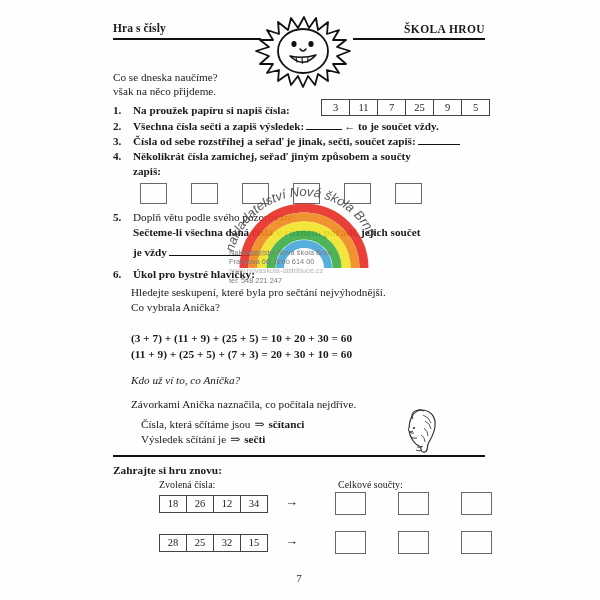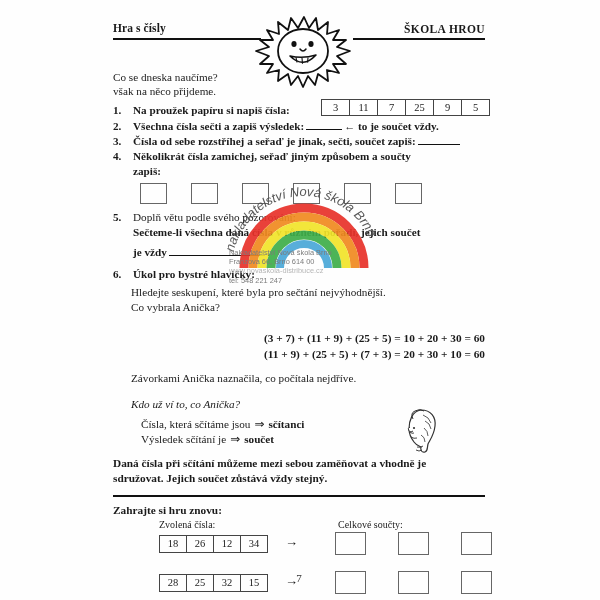--- a/index.html
+++ b/index.html
@@ -143,38 +143,37 @@
     width: 25px;
     height: 19px;
     border: 1px solid #666;
     background: transparent;
   }
 
   
   .eq {
     font-size: 11.3px;
     font-weight: bold;
-    text-align: right;
+    text-align: left;
     line-height: 15.5px;
     margin-left: 18px;
   }
 
   .plain {
     font-size: 11.2px;
     line-height: 15px;
     font-weight: normal;
   }
   .italic { font-style: italic; }
 
   .defs {
     margin: 5px 0 0 28px;
     font-size: 11.2px;
     line-height: 14.6px;
     position: relative;
-    font-family: Liberation Serif, serif;
   }
   .defs b { font-weight: bold; }
   .dimpl { font-size: 12px; padding: 0 4px; }
 
   .girl {
     position: absolute;
     right: 44px;
     top: -10px;
     width: 40px;
     height: 48px;
@@ -369,50 +368,46 @@
     </div>
 
     <div class="plain" style="margin:3px 0 16px 18px">
       <div>Hledejte seskupení, které byla pro sečtání nejvýhodnější.</div>
       <div>Co vybrala Anička?</div>
     </div>
 
     <div class="eq" style="margin-top:5px">(3 + 7) + (11 + 9) + (25 + 5) = 10 + 20 + 30 = 60</div>
     <div class="eq">(11 + 9) + (25 + 5) + (7 + 3) = 20 + 30 + 10 = 60</div>
 
+    <div class="plain italic" style="margin:11px 0 0 18px">Kdo už ví to, co Anička?</div>
+
     <div class="plain" style="margin:9px 0 0 18px">Závorkami Anička naznačila, co počítala nejdříve.</div>
-
-    <div class="plain italic" style="margin:11px 0 0 18px">Kdo už ví to, co Anička?</div>
 
     <div class="defs">
       <div>
         <span>Čísla, která sčítáme jsou</span><span class="dimpl">⇒</span><b>sčítanci</b>
       </div>
       <div>
-        <span>Výsledek sčítání je</span><span class="dimpl">⇒</span><b>součet</b>
+        <span>Výsledek sčítání je</span><span class="dimpl">⇒</span><b>sečti</b>
       </div>
 
       <svg class="girl" viewBox="0 0 40 48">
         <path d="M20 3 C30 3 35 10 34 19 C33 28 29 33 27 37 C26 41 27 44 24 45
                  C21 46 19 43 20 40 C18 39 15 38 13 35 C10 31 8 27 8 22
                  C8 14 11 4 20 3 Z" fill="#fff" stroke="#333" stroke-width="1.2"></path>
         <path d="M12 12 q-3 -6 2 -8 q5 -3 9 0" fill="none" stroke="#333" stroke-width="1"></path>
         <path d="M9 20 q-3 1 -1 4 q2 2 4 0" fill="#fff" stroke="#333" stroke-width="1"></path>
         <circle cx="13" cy="21" r="1.1" fill="#333"></circle>
         <path d="M9 25 q2 2 4 1" fill="none" stroke="#333" stroke-width="0.9"></path>
         <path d="M10 30 q3 2 6 1" fill="none" stroke="#333" stroke-width="0.9"></path>
         <path d="M22 8 q6 2 8 8 M24 14 q5 2 6 8 M23 21 q4 3 4 8 M20 28 q4 2 4 7" fill="none" stroke="#333" stroke-width="0.8"></path>
         <path d="M16 40 q4 1 6 -1 M15 43 q3 2 6 0" fill="none" stroke="#333" stroke-width="0.9"></path>
       </svg>
     </div>
 
-    <div class="boldpara">
-      <div>Daná čísla při sčítání můžeme mezi sebou zaměňovat a vhodně je</div>
-      <div>sdružovat. Jejich součet zůstává vždy stejný.</div>
-    </div>
 
     <div class="rule-thick"></div>
 
     <div class="bottom-title">Zahrajte si hru znovu:</div>
 
     <div class="bottom-labels">
       <div class="lbl-left">Zvolená čísla:</div>
       <div class="lbl-right">Celkové součty:</div>
     </div>
 

